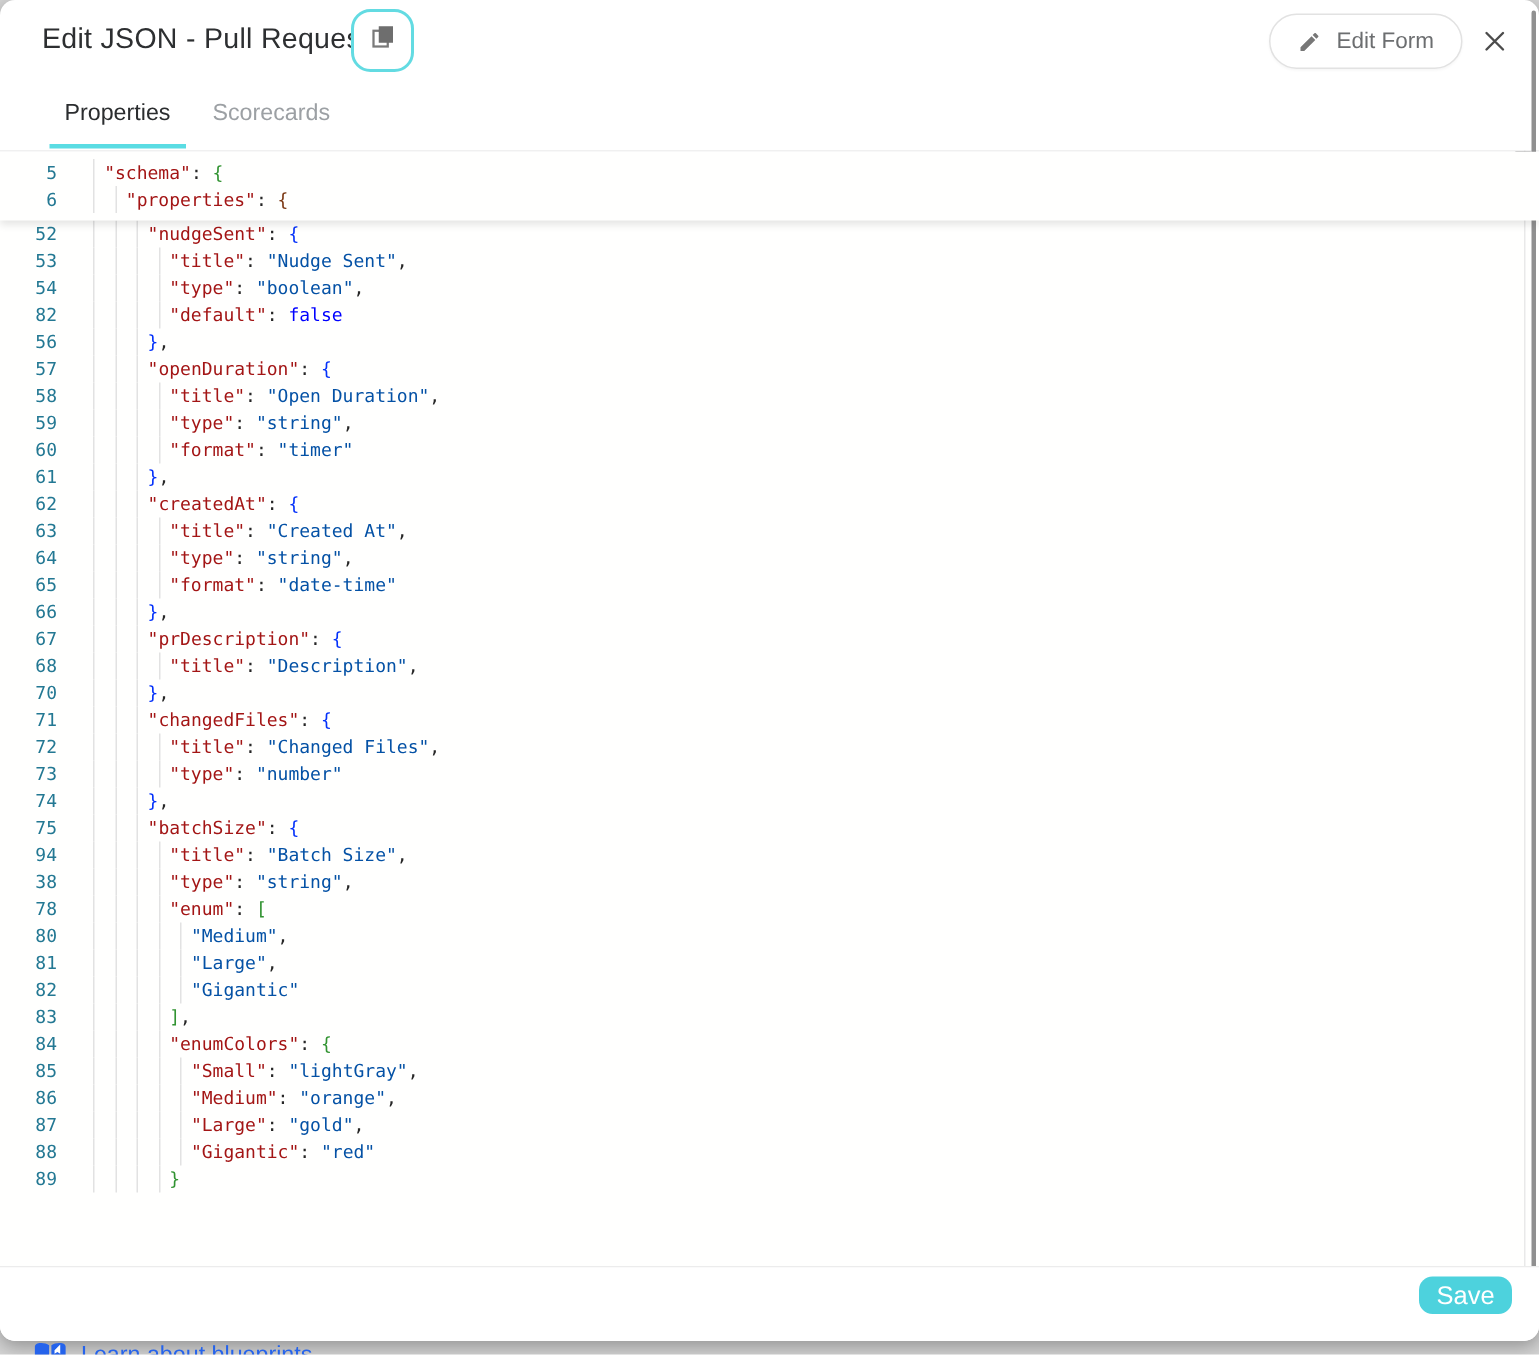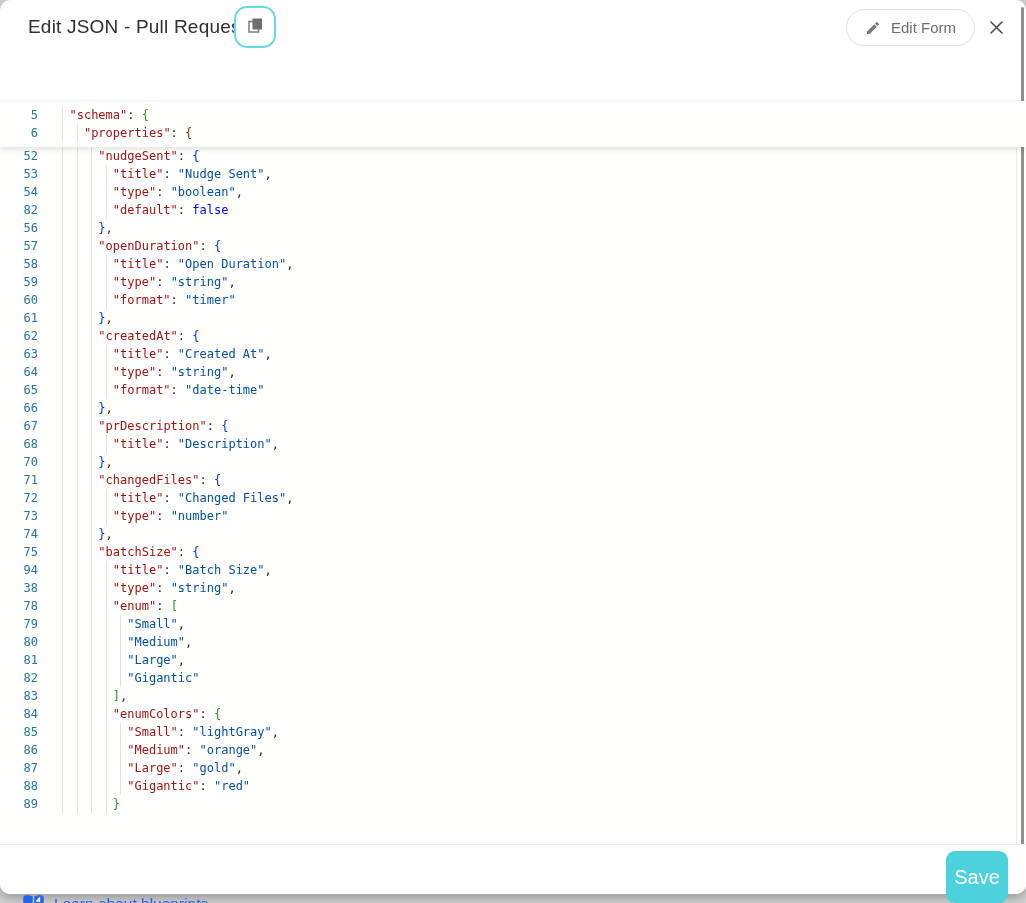--- a/index.html
+++ b/index.html
@@ -78,22 +78,22 @@
   .footer{
     position:absolute;left:0;right:0;bottom:0;height:49px;
     border-top:1px solid #ececec;background:#fff;
     border-radius:0 0 10px 10px;
   }
   .learn-link{
     position:absolute;left:22px;top:10px;display:flex;align-items:center;gap:9px;
     font-size:15.5px;cursor:pointer;margin-top:39px;
   }
   .save-btn{
-    position:absolute;right:18px;top:6px;width:62px;height:52px;
-    border:none;border-radius:9px;color:#fff;font-size:20px;
+    position:absolute;right:18px;top:6px;width:62px;height:25px;
+    border:none;border-radius:9px;color:#fff;font-size:17px;
     font-family:"Liberation Sans",sans-serif;cursor:pointer;
     display:flex;align-items:center;justify-content:center;
   }
 </style>
 </head>
 <body>
 
 <div class="modal">
 
   <div class="hdr-title">Edit JSON - Pull Request</div>
@@ -117,20 +117,24 @@
   </div>
 
   <div class="close-btn">
     <span style="display:flex">
       <svg width="15" height="15" viewBox="0 0 15 15">
         <path d="M2 2 L13 13 M13 2 L2 13" stroke="#4c4c4c" stroke-width="1.6" fill="none" stroke-linecap="round"></path>
       </svg>
     </span>
   </div>
 
+  <div class="tabs">
+    <div class="tab active">Properties</div>
+    <div class="tab">Scorecards</div>
+  </div>
 
   <div class="editor">
     <div class="sticky" id="sticky-lines">
         <div class="code-line">
           <span class="ln">5</span>
           <span class="lc"><span class="guide" style="left: 1ch;"></span><span>  </span><span class="tk-key">"schema"</span><span class="tk-punct">:</span><span> </span><span style="color: rgb(49, 147, 49);">{</span></span>
         </div>
         <div class="code-line">
           <span class="ln">6</span>
           <span class="lc"><span class="guide" style="left: 1ch;"></span><span class="guide" style="left: 3ch;"></span><span>    </span><span class="tk-key">"properties"</span><span class="tk-punct">:</span><span> </span><span style="color: rgb(123, 56, 20);">{</span></span>
@@ -233,24 +237,20 @@
           <span class="ln">94</span>
           <span class="lc"><span class="guide" style="left: 1ch;"></span><span class="guide" style="left: 3ch;"></span><span class="guide" style="left: 5ch;"></span><span class="guide" style="left: 7ch;"></span><span>        </span><span class="tk-key">"title"</span><span class="tk-punct">:</span><span> </span><span class="tk-str">"Batch Size"</span><span class="tk-punct">,</span></span>
         </div>
         <div class="code-line">
           <span class="ln">38</span>
           <span class="lc"><span class="guide" style="left: 1ch;"></span><span class="guide" style="left: 3ch;"></span><span class="guide" style="left: 5ch;"></span><span class="guide" style="left: 7ch;"></span><span>        </span><span class="tk-key">"type"</span><span class="tk-punct">:</span><span> </span><span class="tk-str">"string"</span><span class="tk-punct">,</span></span>
         </div>
         <div class="code-line">
           <span class="ln">78</span>
           <span class="lc"><span class="guide" style="left: 1ch;"></span><span class="guide" style="left: 3ch;"></span><span class="guide" style="left: 5ch;"></span><span class="guide" style="left: 7ch;"></span><span>        </span><span class="tk-key">"enum"</span><span class="tk-punct">:</span><span> </span><span style="color: rgb(49, 147, 49);">[</span></span>
-        </div>
-        <div class="code-line">
-          <span class="ln">79</span>
-          <span class="lc"><span class="guide" style="left: 1ch;"></span><span class="guide" style="left: 3ch;"></span><span class="guide" style="left: 5ch;"></span><span class="guide" style="left: 7ch;"></span><span class="guide" style="left: 9ch;"></span><span>          </span><span class="tk-str">"Small"</span><span class="tk-punct">,</span></span>
         </div>
         <div class="code-line">
           <span class="ln">80</span>
           <span class="lc"><span class="guide" style="left: 1ch;"></span><span class="guide" style="left: 3ch;"></span><span class="guide" style="left: 5ch;"></span><span class="guide" style="left: 7ch;"></span><span class="guide" style="left: 9ch;"></span><span>          </span><span class="tk-str">"Medium"</span><span class="tk-punct">,</span></span>
         </div>
         <div class="code-line">
           <span class="ln">81</span>
           <span class="lc"><span class="guide" style="left: 1ch;"></span><span class="guide" style="left: 3ch;"></span><span class="guide" style="left: 5ch;"></span><span class="guide" style="left: 7ch;"></span><span class="guide" style="left: 9ch;"></span><span>          </span><span class="tk-str">"Large"</span><span class="tk-punct">,</span></span>
         </div>
         <div class="code-line">

